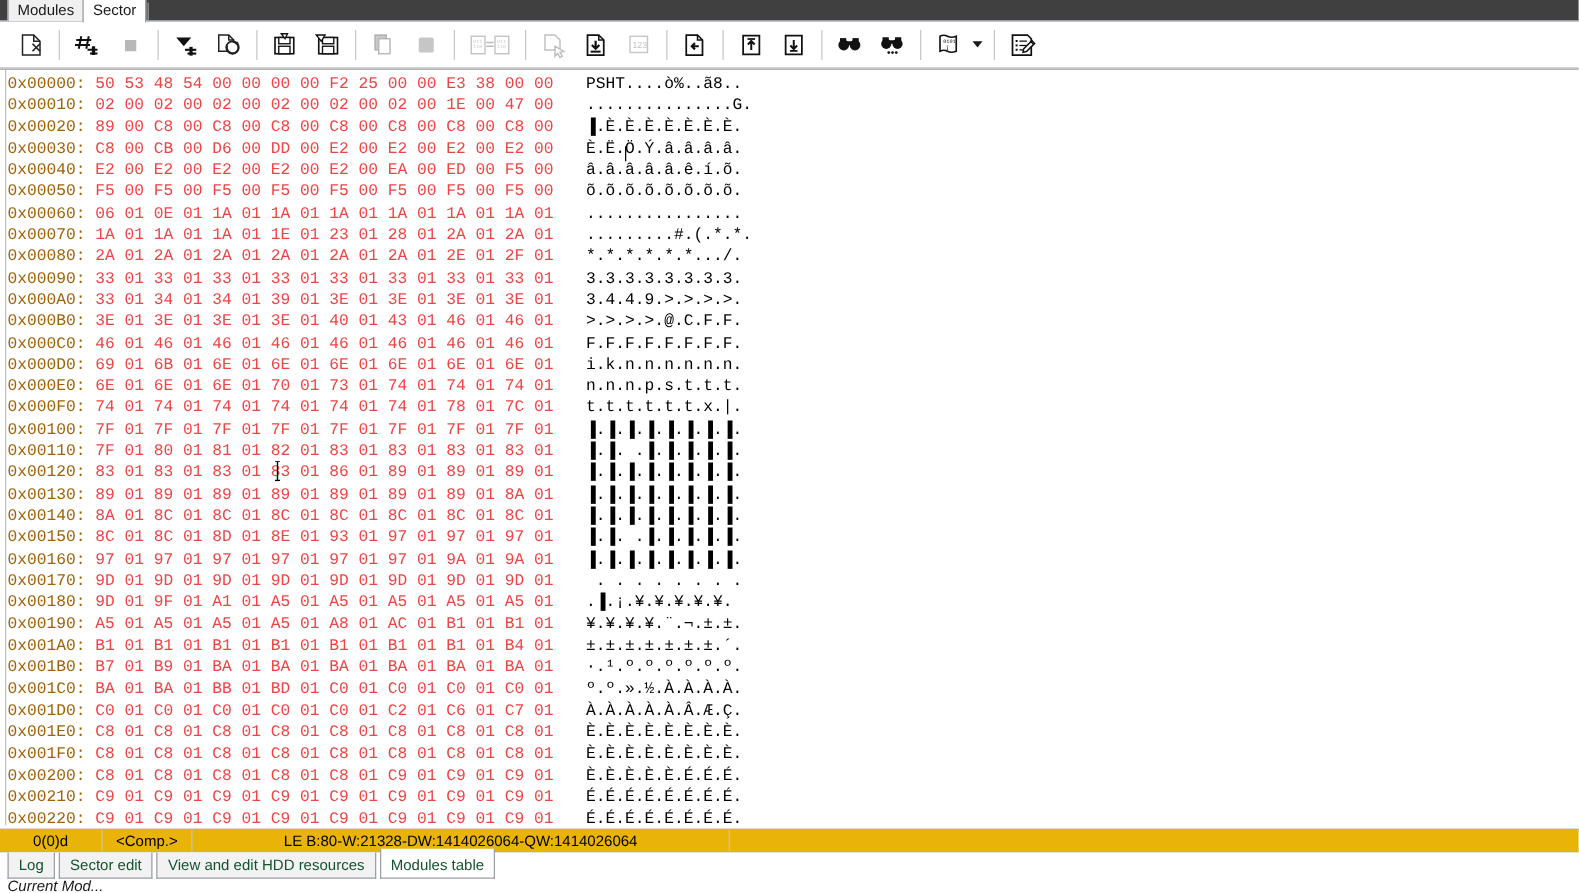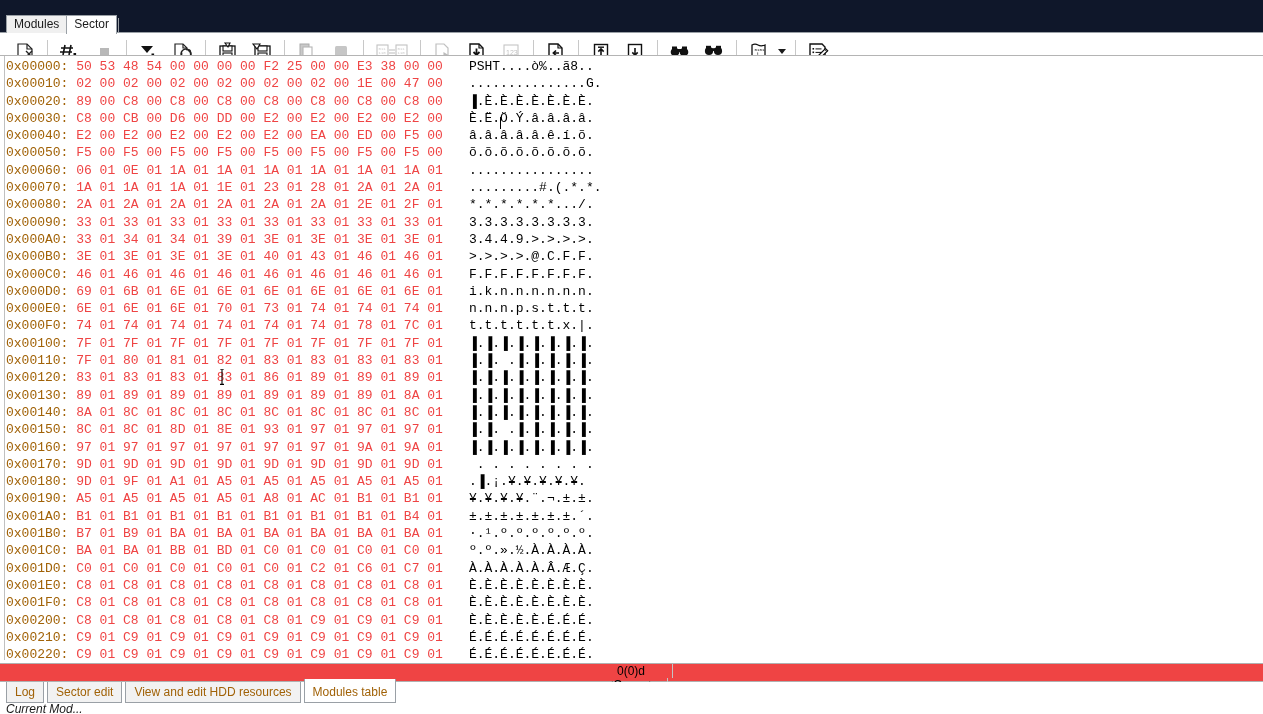--- a/index.html
+++ b/index.html
@@ -12,22 +12,22 @@
     height: 714px;
     overflow: hidden;
     font-family: "Liberation Sans", sans-serif;
     font-size: 12px;
     color: #000000;
     position: relative;
   }
 
   
   .tabstrip {
-    height: 33px;
-    background: #0f172a;
+    height: 17px;
+    background: #404040;
     position: relative;
     display: flex;
     align-items: flex-end;
     padding-left: 6px;
     box-sizing: border-box;
   }
   .tabstrip::after {
     content: "";
     position: absolute;
     left: 0; right: 0; bottom: 0;
@@ -152,28 +152,27 @@
     height: 15px;
     pointer-events: none;
   }
 
   
   .statusbar {
     position: absolute;
     left: 0; right: 0;
     bottom: 32px;
     height: 19px;
-    background: #ef4444;
+    background: #eab308;
     border-top: 1px solid #b0b0b0;
     border-bottom: 1px solid #b0b0b0;
     display: flex;
     align-items: center;
     font-size: 12px;
     box-sizing: border-box;
-    flex-direction: column;
   }
   .sb-cell {
     height: 17px;
     display: flex;
     align-items: center;
     justify-content: center;
     border-right: 1px solid #c4c4c4;
     box-sizing: border-box;
     white-space: nowrap;
     padding: 0 4px;
@@ -201,21 +200,21 @@
     box-sizing: border-box;
   }
   .btab {
     font-size: 12px;
     line-height: 16px;
     padding: 2px 8px;
     background: #f2f2f2;
     border: 1px solid #9aa0a6;
     border-top: none;
     margin-right: 3px;
-    color: #a16207;
+    color: #14532d;
     white-space: nowrap;
   }
   .btab.active {
     background: #ffffff;
     margin-top: -3px;
     padding-top: 5px;
   }
 
   .bottomstrip {
     position: absolute;

